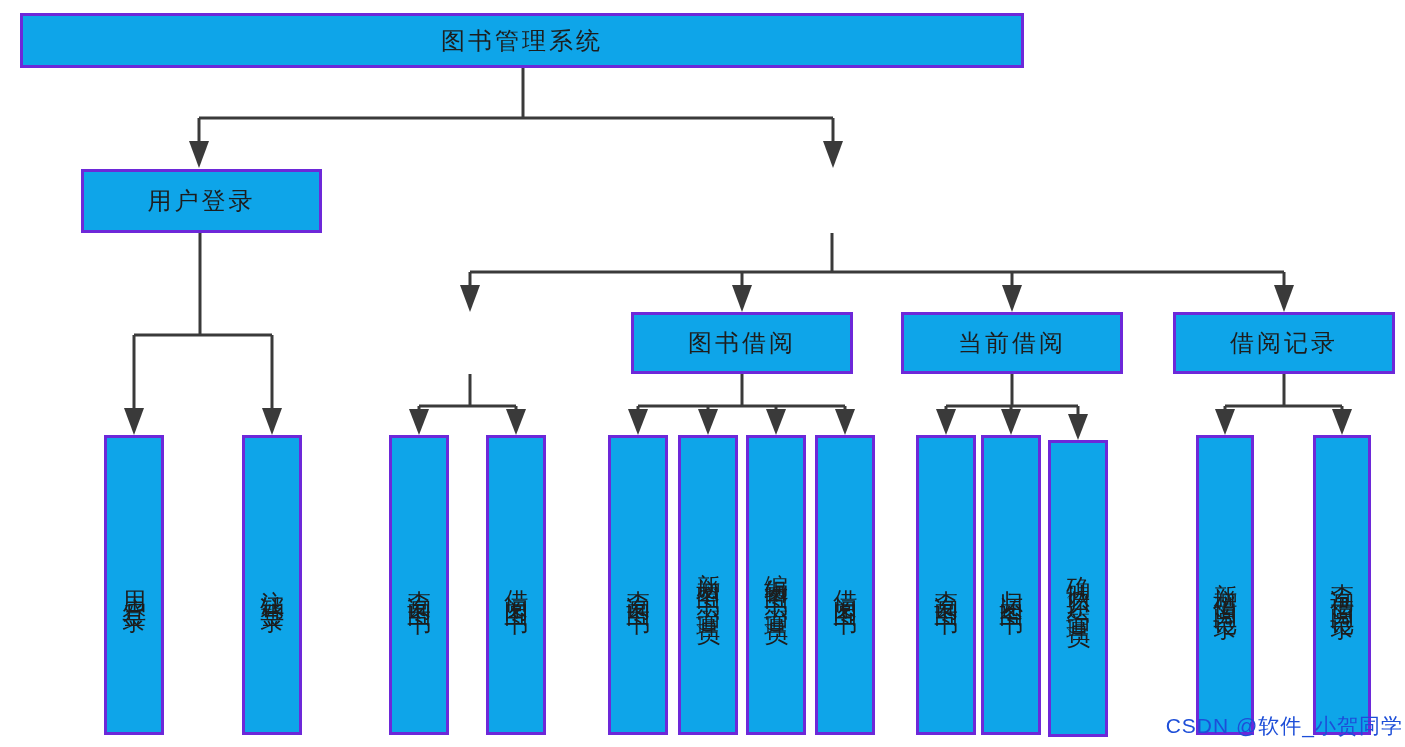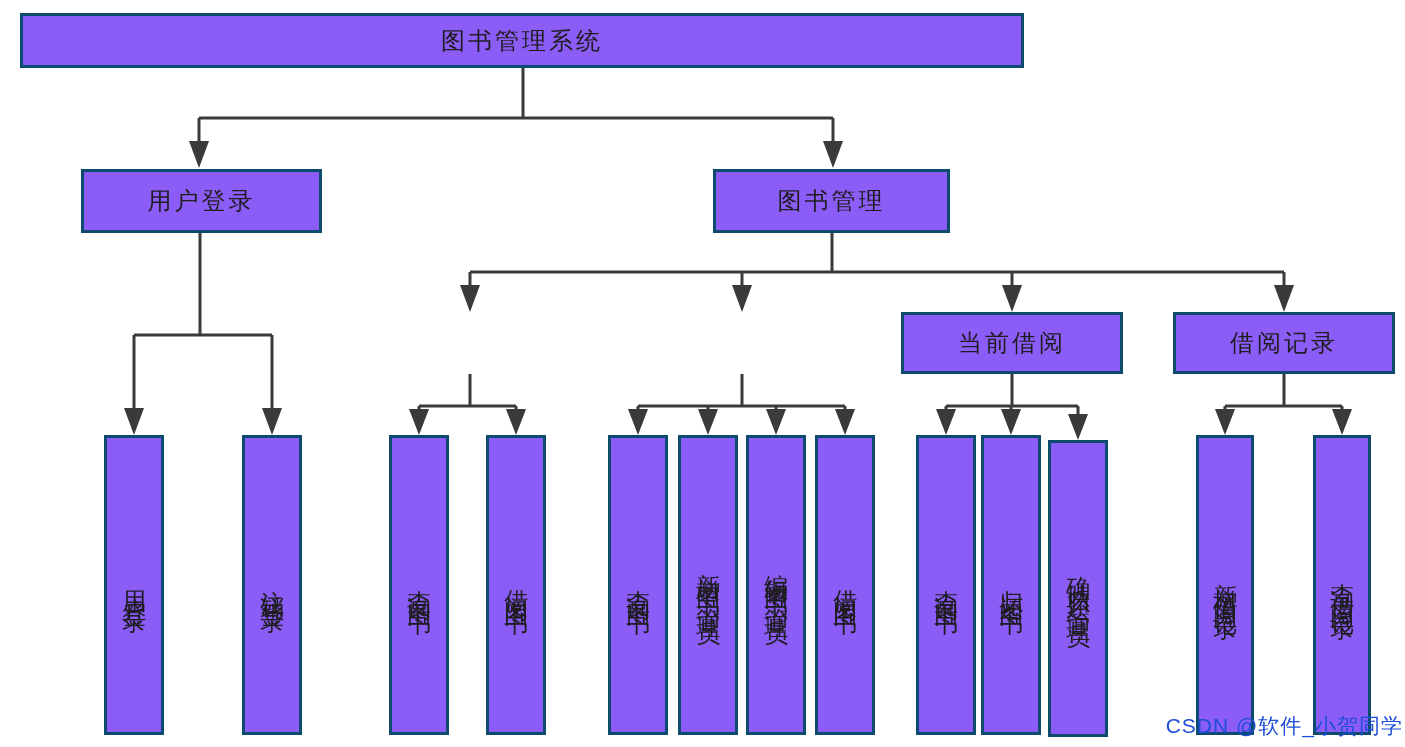--- a/index.html
+++ b/index.html
@@ -13,22 +13,22 @@
   }
   .conn {
     position: absolute;
     inset: 0;
     width: 1405px;
     height: 747px;
   }
   .box {
     position: absolute;
     box-sizing: border-box;
-    background: #8b5cf6;
-    border: 3px solid #0c4a6e;
+    background: #0ea5e9;
+    border: 3px solid #6d28d9;
     color: #1d1d1d;
     display: flex;
     align-items: center;
     justify-content: center;
   }
   .hbox {
     font-size: 24px;
     letter-spacing: 3px;
     white-space: nowrap;
   }
@@ -125,22 +125,22 @@
       <polygon points="1068,414 1088,414 1078,440"></polygon>
 
       <polygon points="1215,409 1235,409 1225,435"></polygon>
       <polygon points="1332,409 1352,409 1342,435"></polygon>
     </g>
   </svg>
 
   <div class="box hbox" style="left:20px; top:13px; width:1004px; height:55px;">图书管理系统</div>
 
   <div class="box hbox" style="left:81px; top:169px; width:241px; height:64px;">用户登录</div>
-  <div class="box hbox" style="left:713px; top:169px; width:237px; height:64px;">图书管理</div>
 
+  <div class="box hbox" style="left:631px; top:312px; width:222px; height:62px;">图书借阅</div>
   <div class="box hbox" style="left:901px; top:312px; width:222px; height:62px;">当前借阅</div>
   <div class="box hbox" style="left:1173px; top:312px; width:222px; height:62px;">借阅记录</div>
 
   <div class="box vbox" style="left:104px; top:435px; width:60px; height:300px;">
     <span>用户登录</span>
   </div>
   <div class="box vbox" style="left:242px; top:435px; width:60px; height:300px;">
     <span>注销登录</span>
   </div>
 

